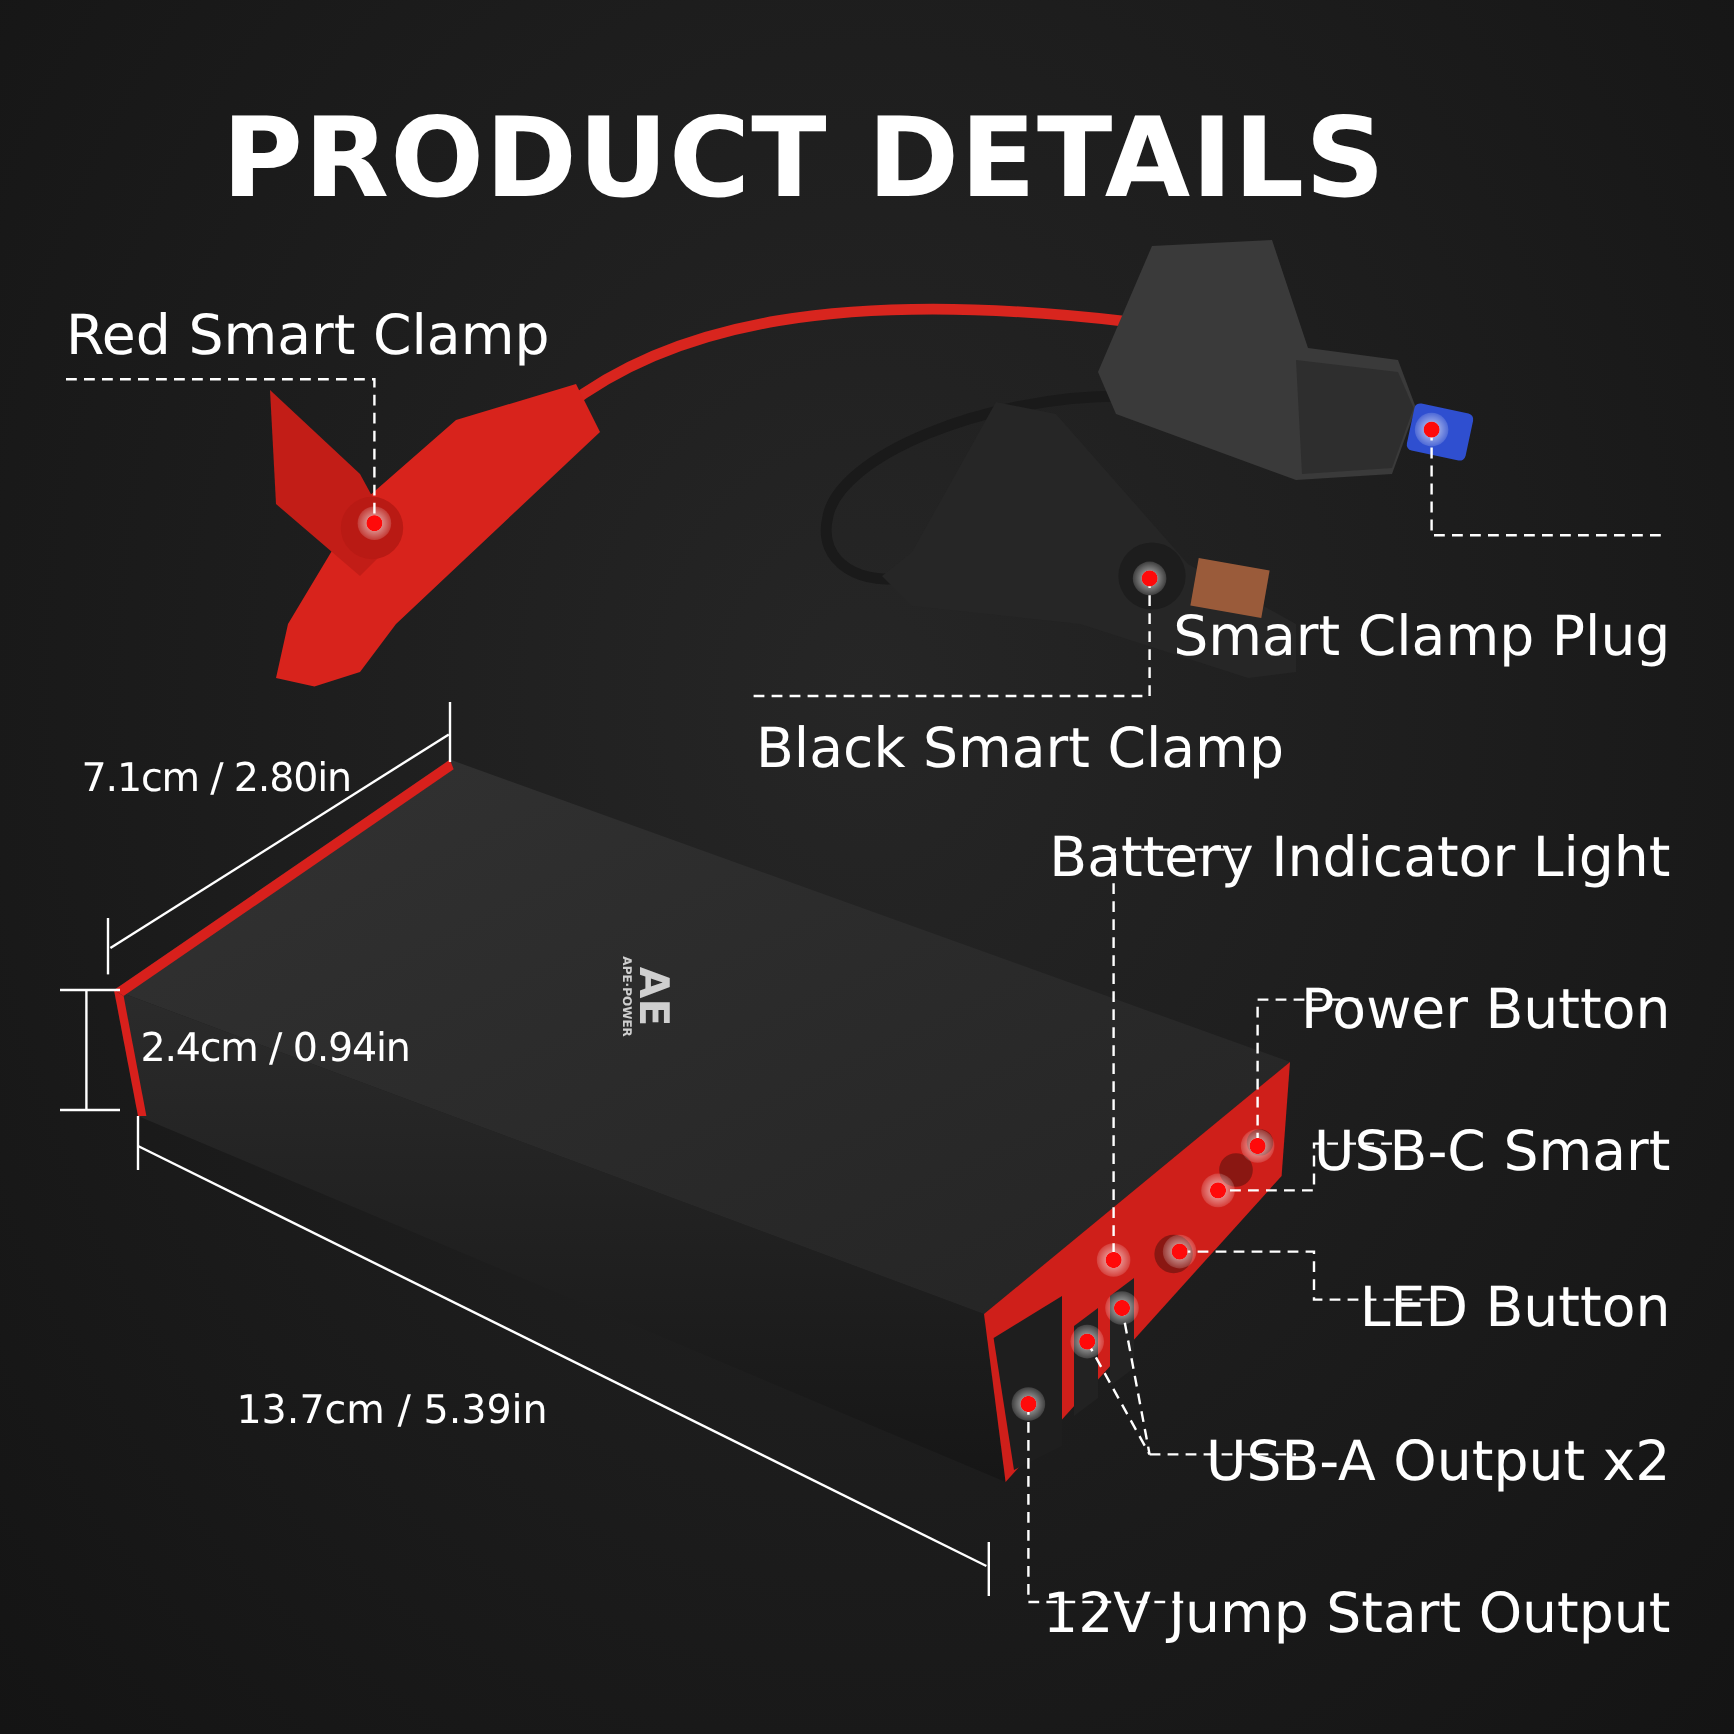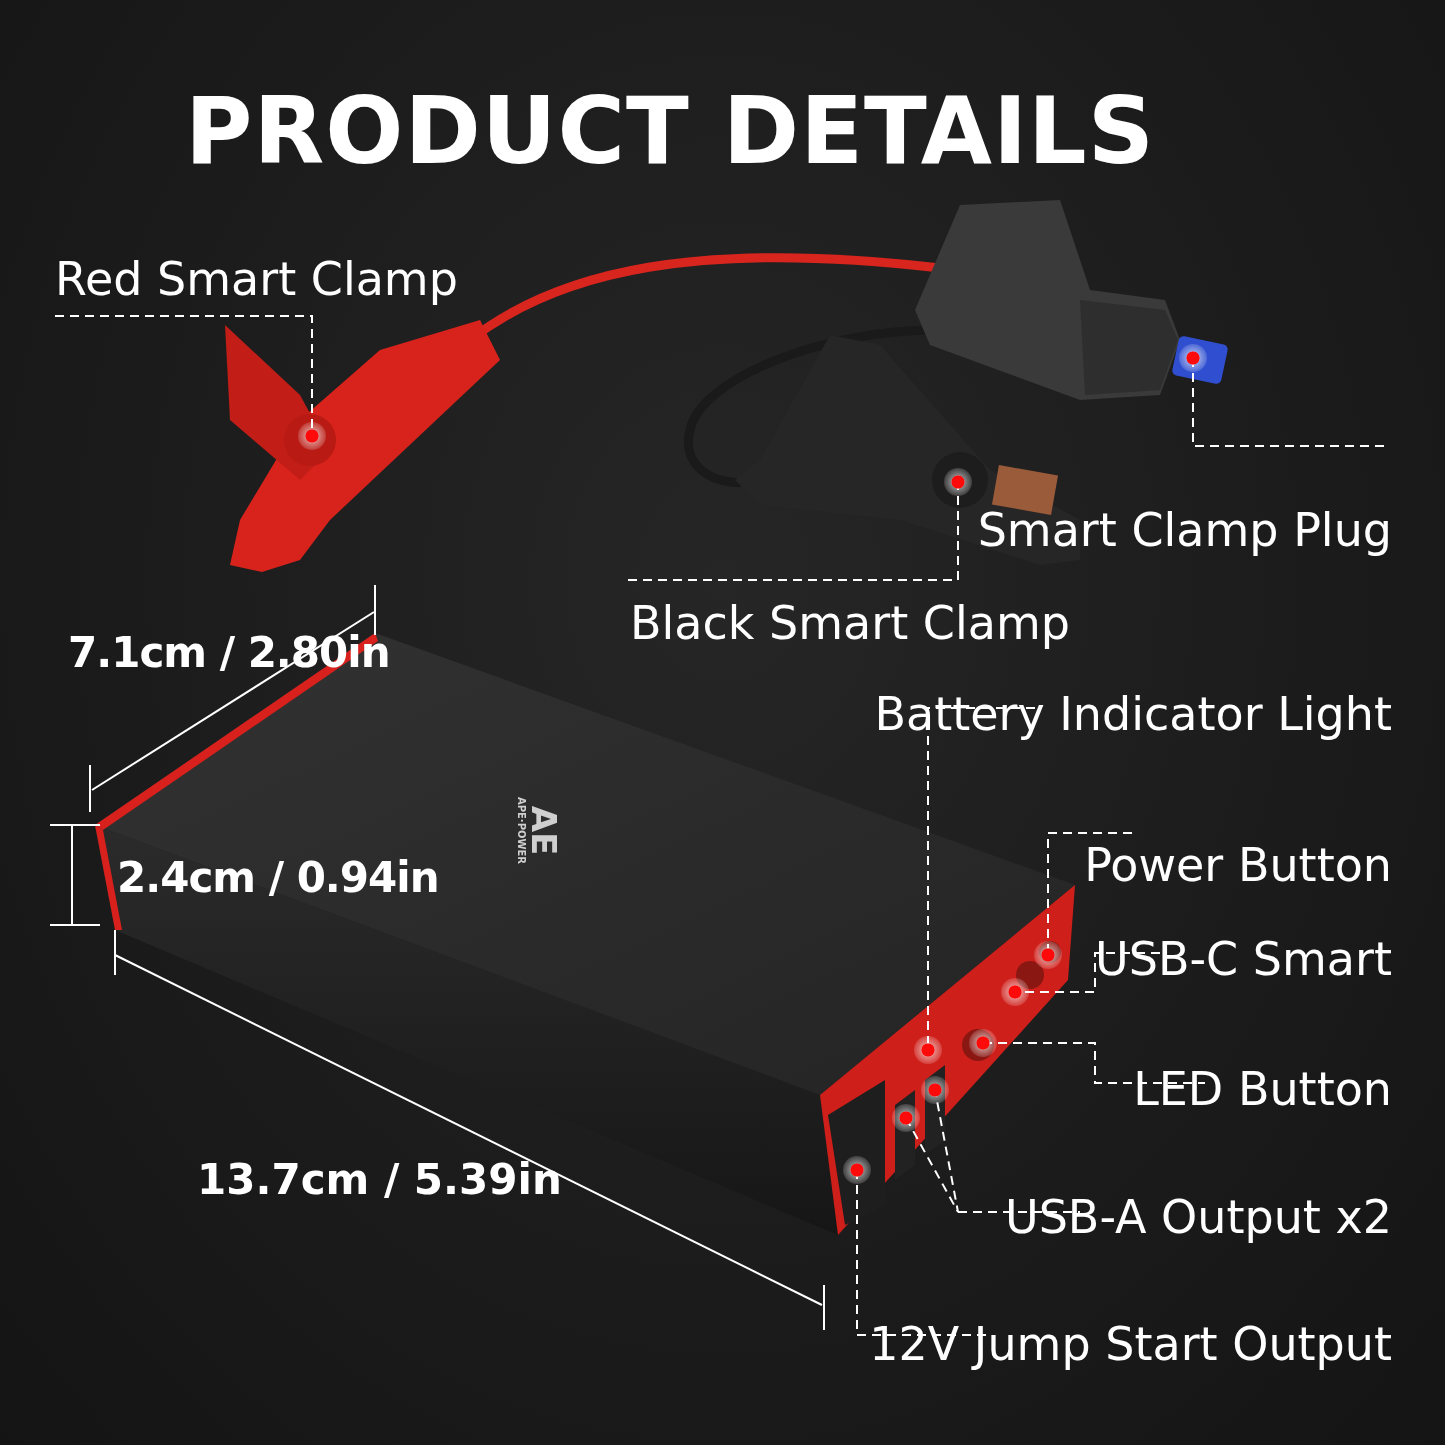--- a/index.html
+++ b/index.html
@@ -2,21 +2,21 @@
 <html><head>
 <meta charset="utf-8">
 <style>
   html,body{margin:0;padding:0;background:#1c1c1c;}
   body{width:1445px;height:1445px;position:relative;overflow:hidden;
     font-family:"Liberation Sans", sans-serif;color:#fff;
     background:radial-gradient(ellipse at 50% 40%, #262626 0%, #1b1b1b 60%, #141414 100%);}
   .title{position:absolute;left:0;top:78px;width:1340px;text-align:center;
     font-family:"DejaVu Sans", sans-serif;font-weight:bold;font-size:92px;letter-spacing:1px;}
   .label{position:absolute;font-family:"DejaVu Sans", sans-serif;font-size:46px;color:#fff;white-space:nowrap;}
-  .dim{position:absolute;font-family:"DejaVu Sans", sans-serif;font-size:42px;color:#fff;white-space:nowrap;letter-spacing:-1px;font-weight:bold;}
+  .dim{position:absolute;font-family:"DejaVu Sans", sans-serif;font-size:33px;color:#fff;white-space:nowrap;letter-spacing:-1px;}
   svg.art{position:absolute;left:0;top:0;}
 </style>
 </head>
 <body>
 
 <div class="title">PRODUCT DETAILS</div>
 
 <svg class="art" width="1445" height="1445" viewBox="0 0 1445 1445">
   <defs>
     <linearGradient id="topface" x1="0" y1="0" x2="1" y2="1">
@@ -111,21 +111,21 @@
 
 <div style="position:absolute;left:505px;top:808px;transform:rotate(90deg);color:#cfcfcf;text-align:center;">
   <div style="font-family:'DejaVu Sans',sans-serif;font-weight:bold;font-size:34px;line-height:34px;">AE</div>
   <div style="font-family:'DejaVu Sans',sans-serif;font-size:10px;font-weight:bold;">APE·POWER</div>
 </div>
 
 <div class="label" style="left:55px;top:252px;">Red Smart Clamp</div>
 <div class="label" style="right:53px;top:462px;margin-top:41px;">Smart Clamp Plug</div>
 <div class="label" style="left:630px;top:596px;">Black Smart Clamp</div>
 <div class="label" style="right:53px;top:687px;">Battery Indicator Light</div>
-<div class="label" style="right:53px;top:838px;">Power Button</div>
+<div class="label" style="right:53px;top:814px;">Power Button</div>
 <div class="label" style="right:53px;top:932px;">USB-C Smart</div>
 <div class="label" style="right:53px;top:1062px;">LED Button</div>
 <div class="label" style="right:53px;top:1190px;">USB-A Output x2</div>
 <div class="label" style="right:53px;top:1317px;margin-left:34px;">12V Jump Start Output</div>
 
 <div class="dim" style="left:68px;top:628px;">7.1cm / 2.80in</div>
 <div class="dim" style="left:117px;top:853px;">2.4cm / 0.94in</div>
 <div class="dim" style="left:197px;top:1155px;letter-spacing:0;">13.7cm / 5.39in</div>
 
 </body></html>

